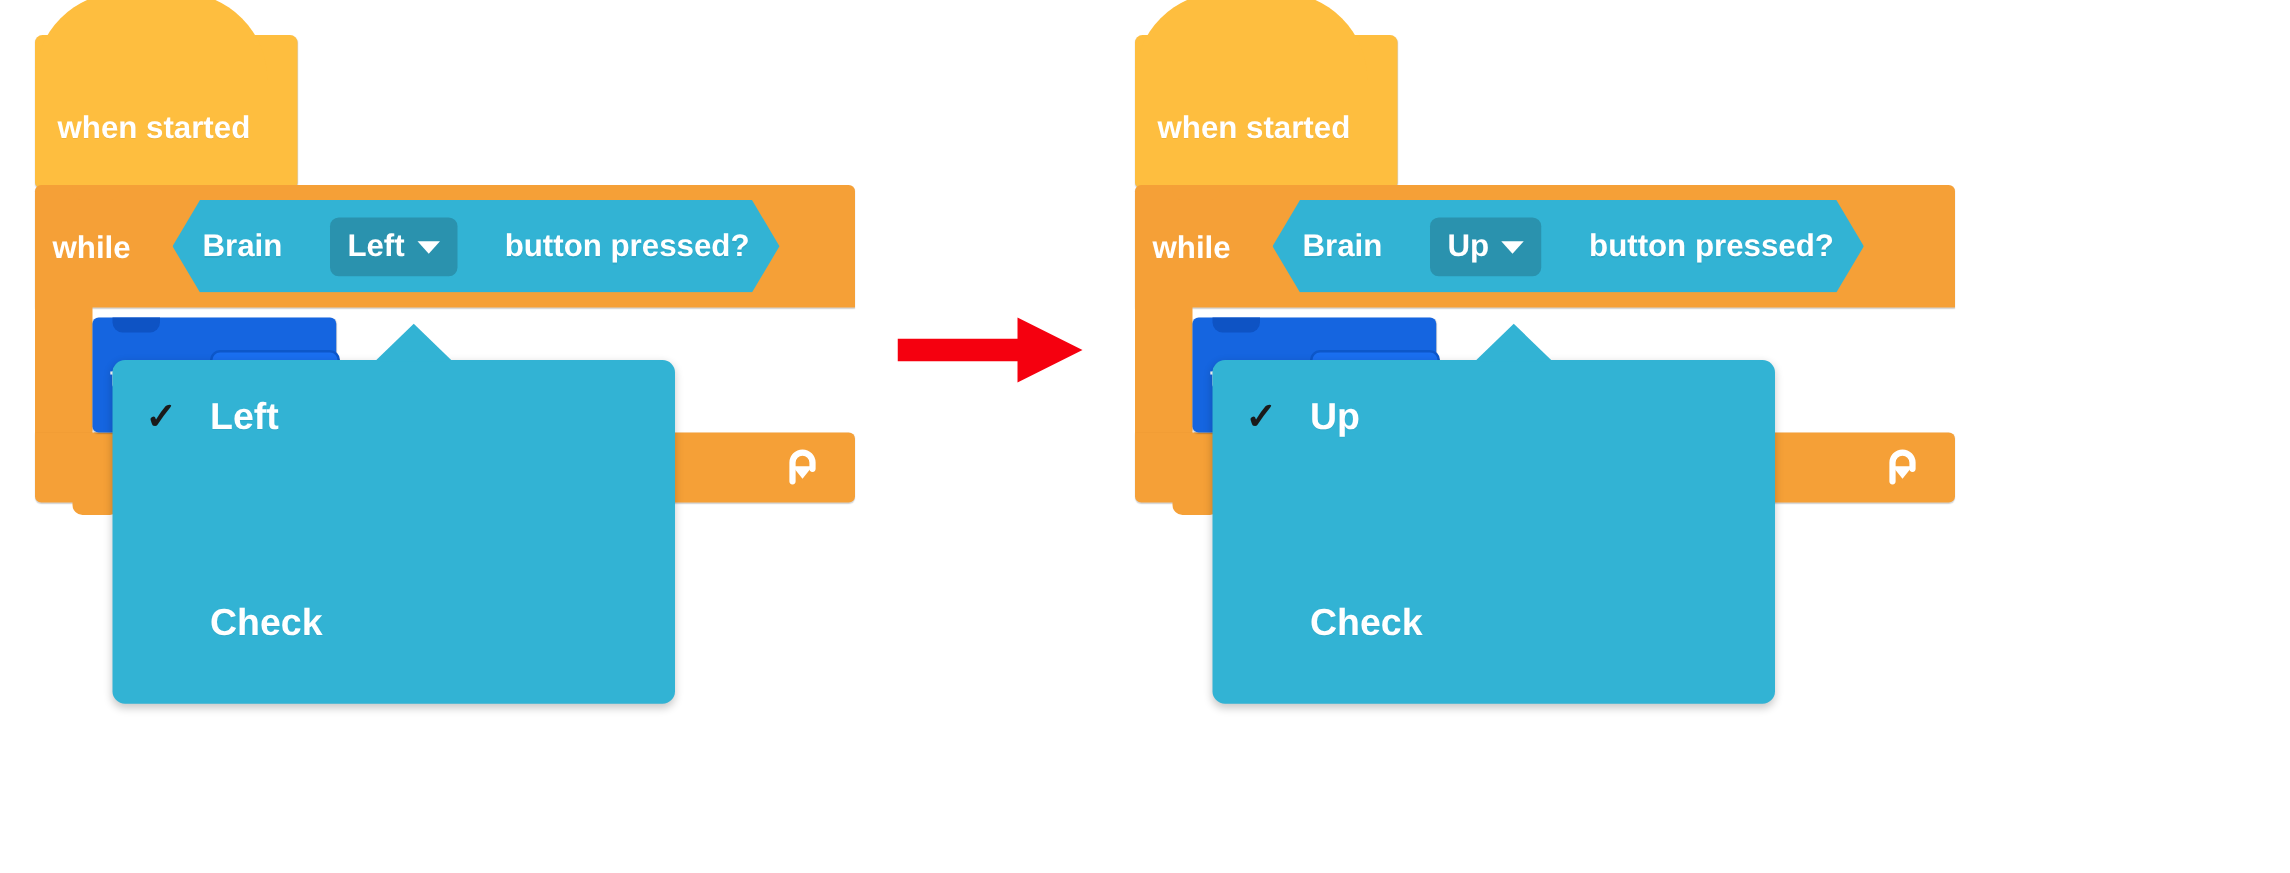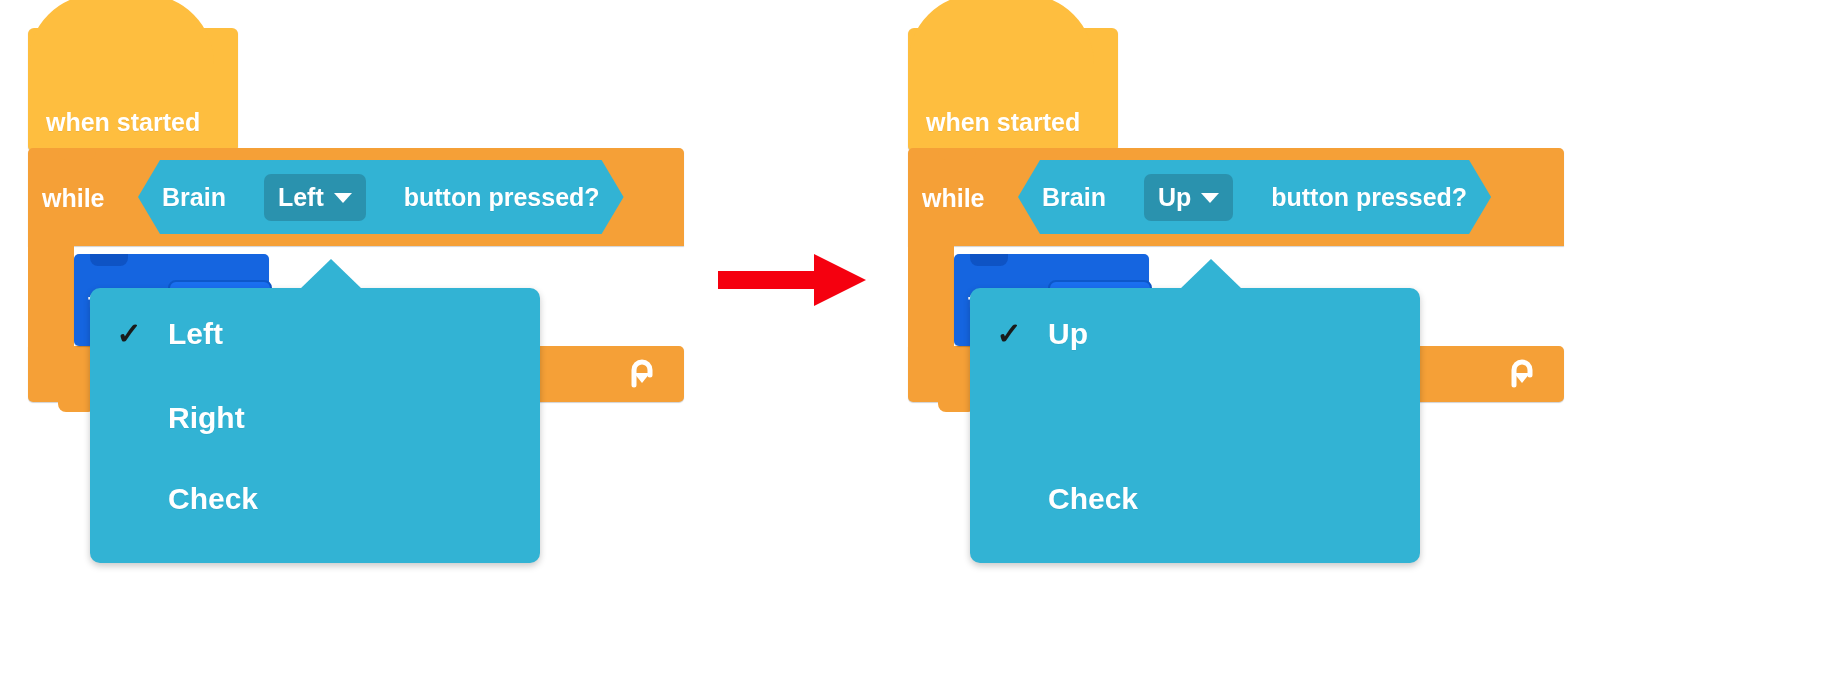--- a/index.html
+++ b/index.html
@@ -53,21 +53,20 @@
   }
   .hat-block .hat-label {
     position: absolute;
     left: 18px;
     top: 60px;
     font-size: 25px;
     font-weight: 700;
     color: #ffffff;
     white-space: nowrap;
     text-shadow: 0 1px 0 rgba(0,0,0,0.06);
-    margin-top: 20px;
   }
   
   .hat-notch {
     position: absolute;
     left: 48px;
     top: 148px;
     width: 38px;
     height: 12px;
     background: #f5a037;
     border-radius: 0 0 8px 8px;
@@ -323,24 +322,20 @@
       </div>
     </div>
 
     <div class="menu-panel">
       <div class="menu-caret"></div>
 
       <div class="menu-item i0">
         <span class="menu-check">✓</span>
         <span class="menu-label">Left</span>
       </div>
-      <div class="menu-item i1">
-        <span class="menu-check"></span>
-        <span class="menu-label">Right</span>
-      </div>
       <div class="menu-item i2">
         <span class="menu-check"></span>
         <span class="menu-label">Check</span>
       </div>
     </div>
   </div>
 
   <div class="red-arrow">
     <svg width="150" height="60" viewBox="0 0 150 60">
       <path d="M0 21 L96 21 L96 4 L148 30 L96 56 L96 39 L0 39 Z" fill="#f5000f"></path>

